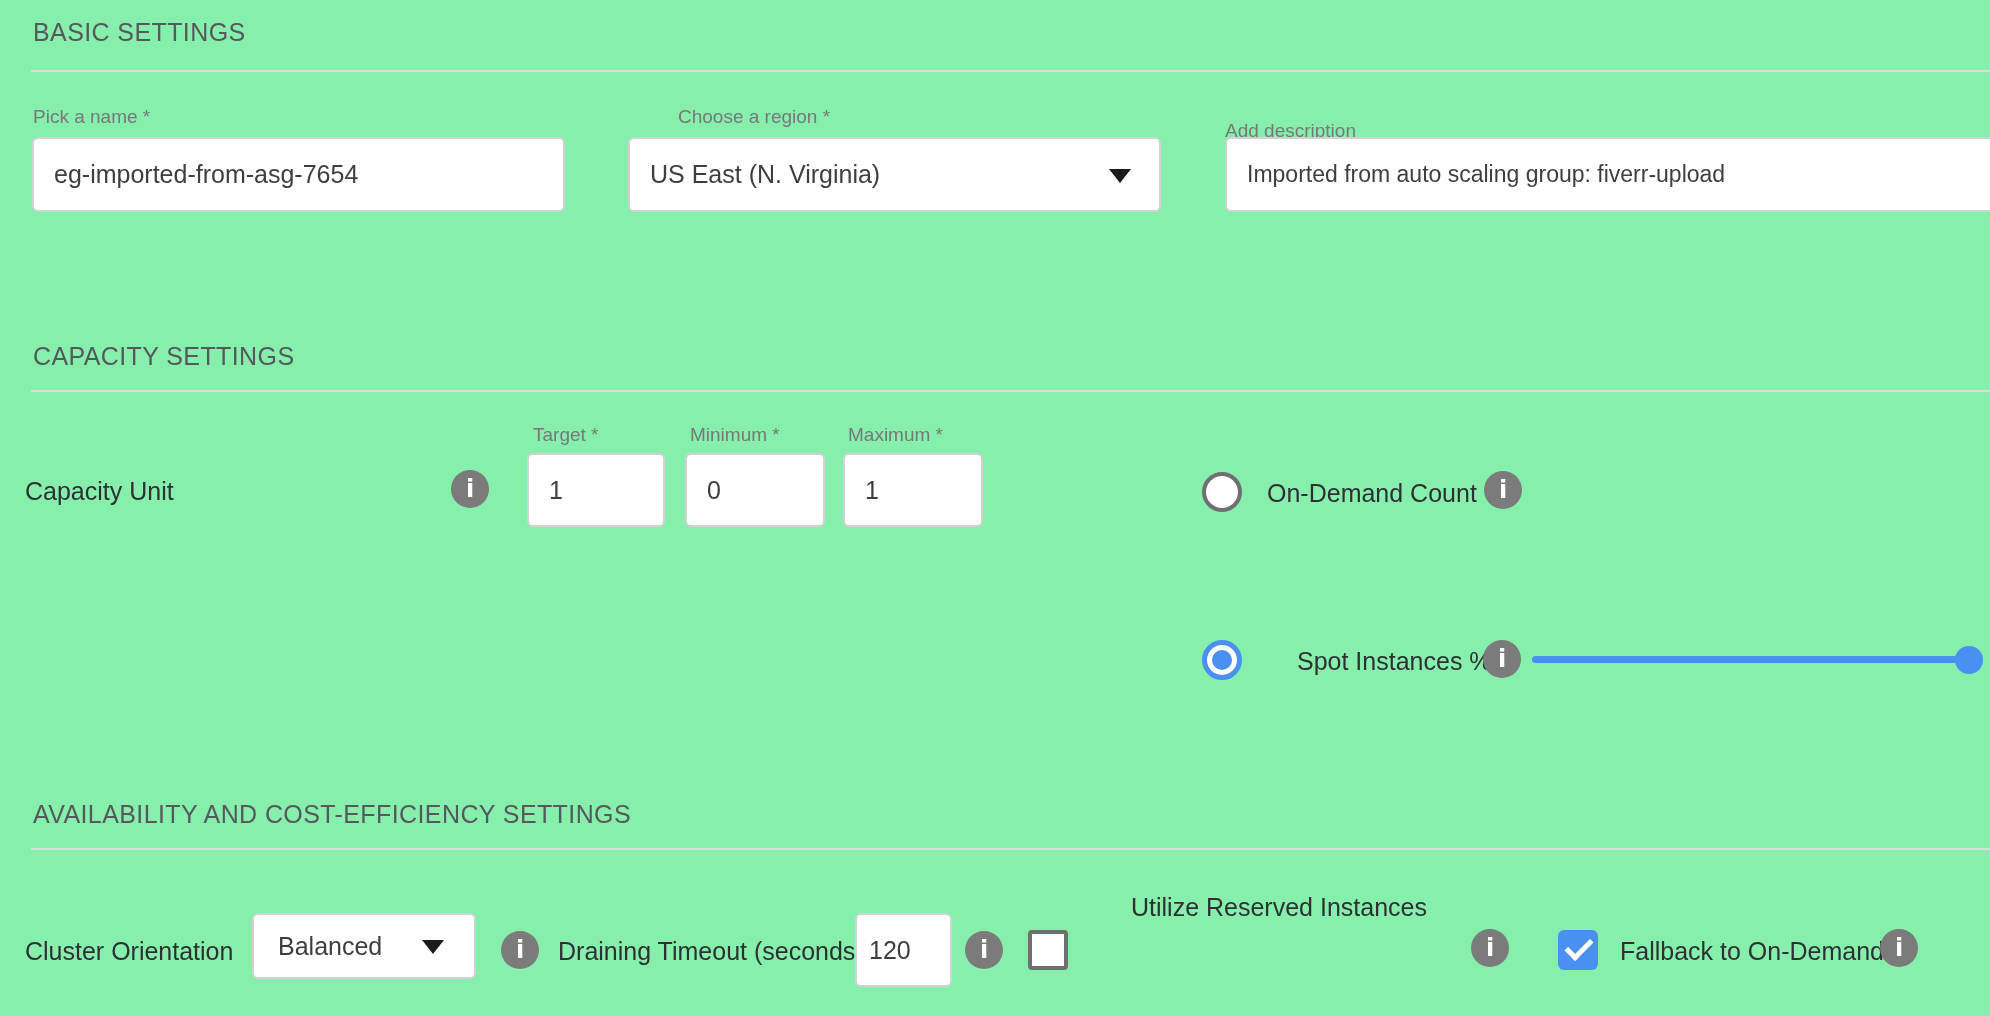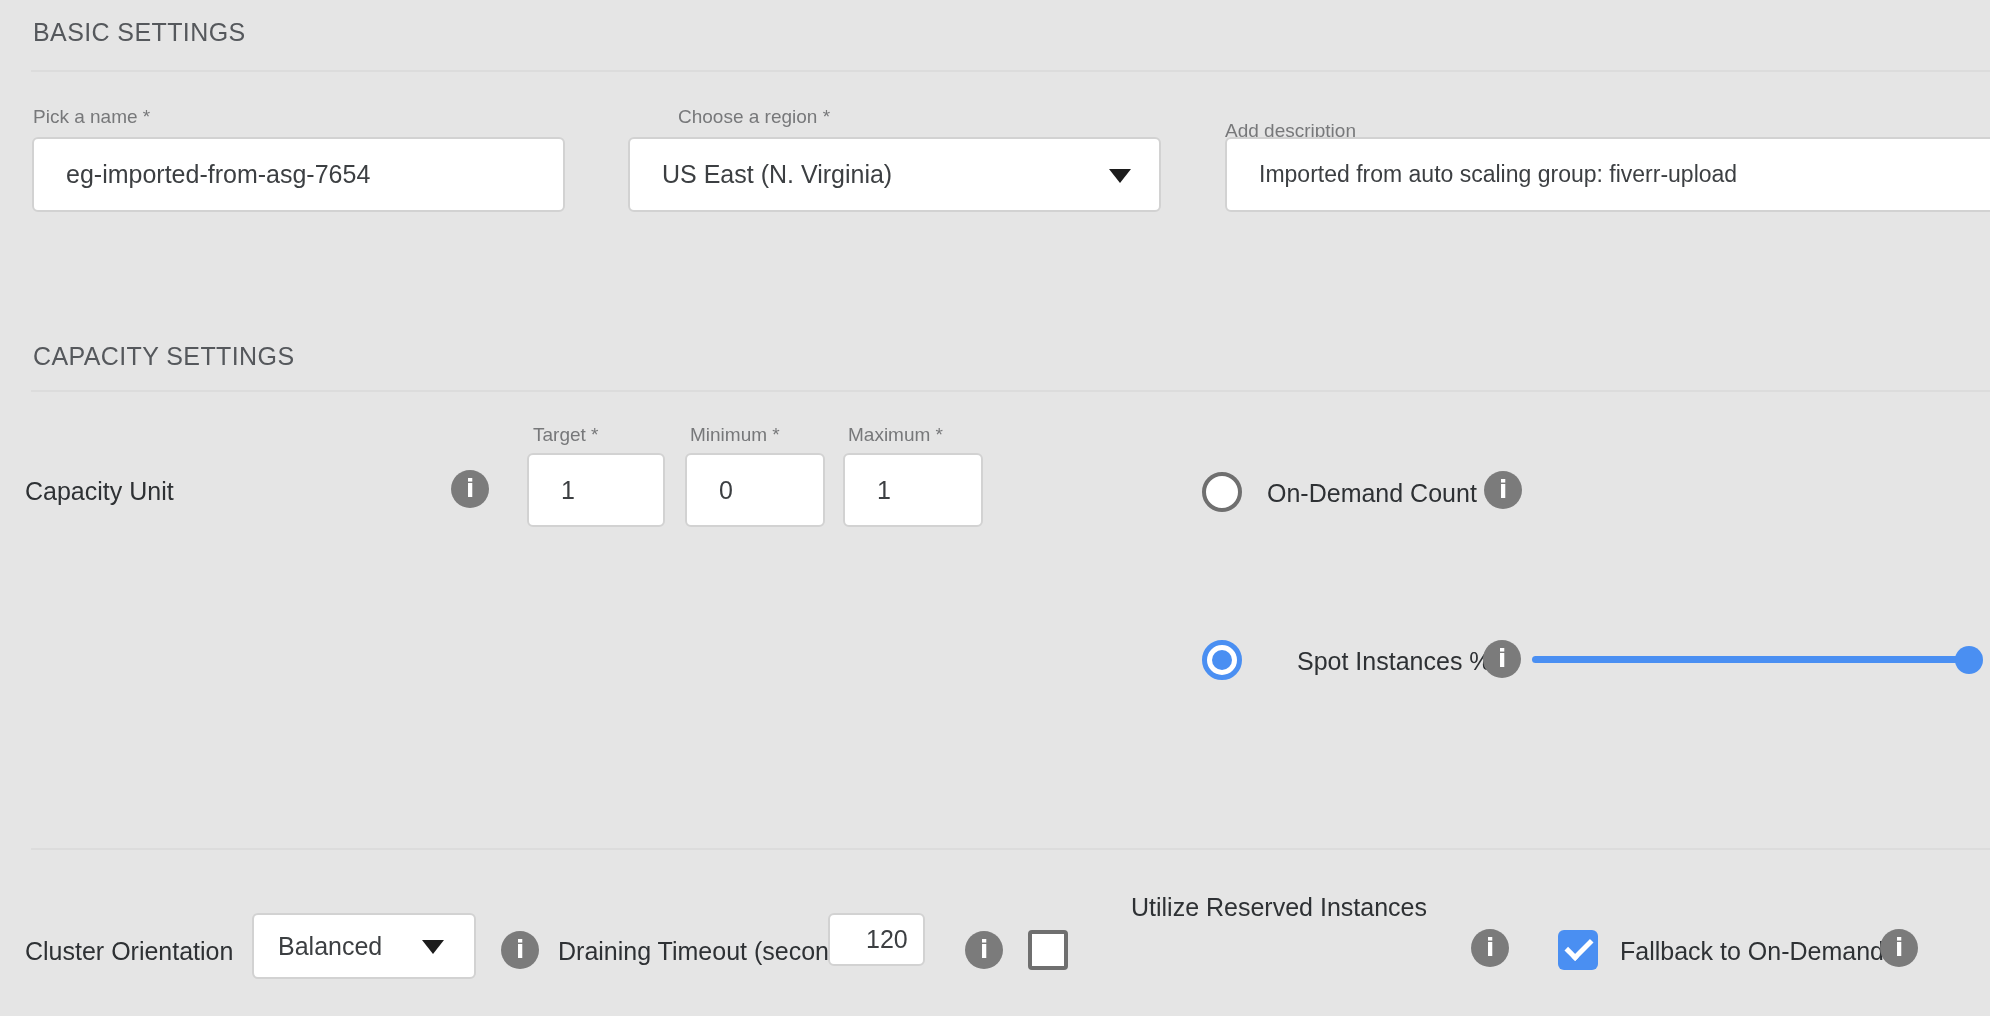--- a/index.html
+++ b/index.html
@@ -1,31 +1,31 @@
 <!DOCTYPE html>
 <html><head>
 <meta charset="utf-8">
 <style>
   html,body{margin:0;padding:0;background:#fff;}
   #page{
-    position:relative;width:1990px;height:1016px;overflow:hidden;background:#e5e5e5;
+    position:relative;width:1990px;height:1016px;overflow:hidden;background:#86efac;
     font-family:"Liberation Sans", sans-serif;
     --accent:#4a8ff2; --info:#7b7b7b; --border:#d2d2d2; --divider:#dcdcdc;
     --label:#77787a; --dark:#2e3134; --value:#3c3f42; --title:#55585c;
   }
   .section-title{
     position:absolute;font-size:25px;color:var(--title);letter-spacing:.4px;white-space:nowrap;
   }
   .divider{position:absolute;left:31px;right:0;height:2px;background:var(--divider);}
   .field-label{position:absolute;font-size:19px;color:var(--label);white-space:nowrap;}
   .ctrl-label{position:absolute;font-size:25px;color:var(--dark);white-space:nowrap;}
   .tbox{
     position:absolute;height:75px;box-sizing:border-box;background:#fff;
     border:2px solid var(--border);border-radius:6px;
-    display:flex;align-items:center;padding-left:32px;
+    display:flex;align-items:center;padding-left:20px;
     font-size:25px;color:var(--value);white-space:nowrap;overflow:hidden;
   }
   .dropdown{cursor:pointer;padding-right:60px;}
   .caret{
     position:absolute;right:28px;top:50%;margin-top:-6px;width:0;height:0;
     border-left:11px solid transparent;border-right:11px solid transparent;
     border-top:14px solid #1c1c1c;
   }
   .info-icon{
     position:absolute;width:38px;height:38px;border-radius:50%;background:var(--info);
@@ -100,31 +100,32 @@
   <div class="radio checked" style="left:1202px;top:640px;"></div>
   <div class="ctrl-label" style="left:1257px;top:647px;margin-left:40px;">Spot Instances %</div>
   <div class="info-icon" style="left:1483px;top:640px;">i</div>
 
   <div class="slider">
     <div class="slider-fill" style="width: 100%;">
       <div class="slider-thumb"></div>
     </div>
   </div>
 
+  <div class="section-title" style="left:33px;top:800px;">AVAILABILITY AND COST-EFFICIENCY SETTINGS</div>
   <div class="divider" style="top:848px;"></div>
 
   <div class="ctrl-label" style="left:25px;top:937px;">Cluster Orientation</div>
   <div class="tbox dropdown" style="left:252px;top:913px;width:224px;height:66px;padding-left:24px;">
     <span>Balanced</span>
     <span class="caret" style="right:30px;"></span>
   </div>
   <div class="info-icon" style="left:501px;top:931px;">i</div>
 
   <div class="ctrl-label" style="left:558px;top:937px;">Draining Timeout (seconds)</div>
-  <div class="tbox" style="left:828px;top:913px;width:97px;height:53px;padding-left:36px;">120</div>
+  <div class="tbox" style="left:855px;top:913px;width:97px;height:74px;padding-left:12px;">120</div>
   <div class="info-icon" style="left:965px;top:931px;">i</div>
 
   <div class="checkbox" style="left:1028px;top:930px;"></div>
   <div class="ctrl-label" style="left:1085px;top:893px;margin-left:46px;">Utilize Reserved Instances</div>
   <div class="info-icon" style="left:1471px;top:929px;">i</div>
 
   <div class="checkbox checked" style="left:1558px;top:930px;"></div>
   <div class="ctrl-label" style="left:1620px;top:937px;">Fallback to On-Demand</div>
   <div class="info-icon" style="left:1880px;top:929px;">i</div>
 

